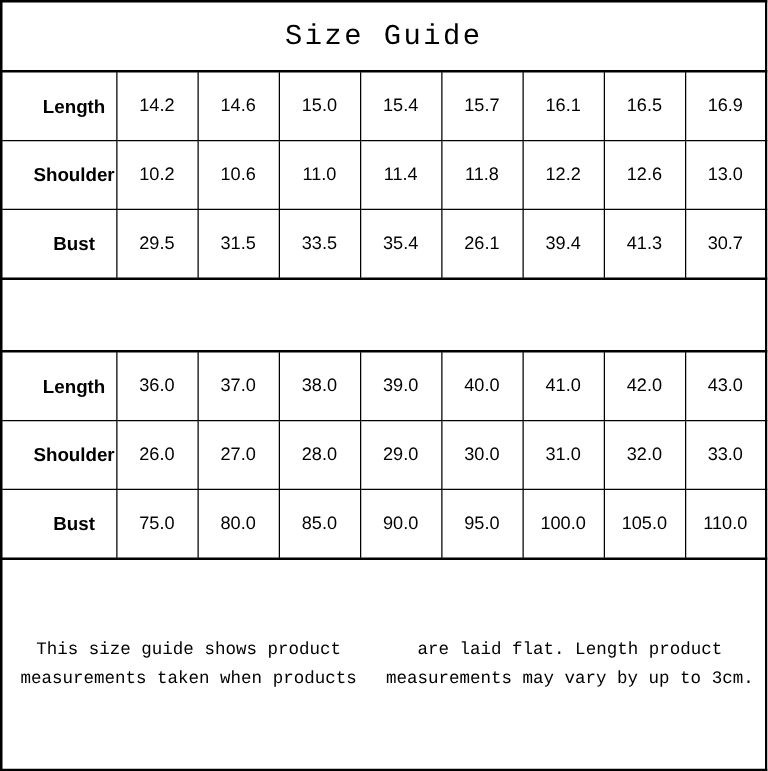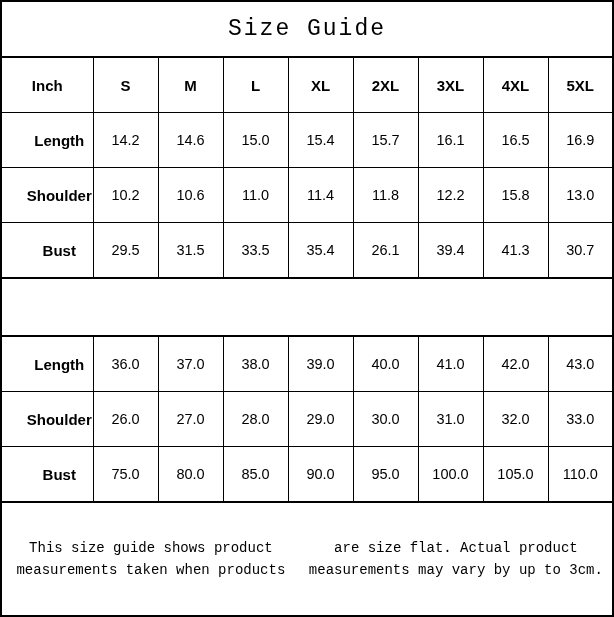--- a/index.html
+++ b/index.html
@@ -50,50 +50,39 @@
 
   <div class="title-bar">Size Guide</div>
 
   <table class="size">
     <colgroup>
         <col class="unit-col">
         <col span="8">
       </colgroup>
     <tbody>
       <tr>
-        <th>Inch</th>
-        <th>S</th>
-        <th>M</th>
-        <th>L</th>
-        <th>XL</th>
-        <th>2XL</th>
-        <th>3XL</th>
-        <th>4XL</th>
-        <th>5XL</th>
-      </tr>
-      <tr>
         <td class="rowlabel">Length</td>
         <td>14.2</td>
         <td>14.6</td>
         <td>15.0</td>
         <td>15.4</td>
         <td>15.7</td>
         <td>16.1</td>
         <td>16.5</td>
         <td>16.9</td>
       </tr>
       <tr>
         <td class="rowlabel">Shoulder</td>
         <td>10.2</td>
         <td>10.6</td>
         <td>11.0</td>
         <td>11.4</td>
         <td>11.8</td>
         <td>12.2</td>
-        <td>15.8</td>
+        <td>12.6</td>
         <td>13.0</td>
       </tr>
       <tr>
         <td class="rowlabel">Bust</td>
         <td>29.5</td>
         <td>31.5</td>
         <td>33.5</td>
         <td>35.4</td>
         <td>26.1</td>
         <td>39.4</td>
@@ -142,16 +131,16 @@
         <td>95.0</td>
         <td>100.0</td>
         <td>105.0</td>
         <td>110.0</td>
       </tr>
     </tbody>
   </table>
 
   <div class="footer">
     <div>This size guide shows product measurements taken when products</div>
-    <div>are size flat. Actual product measurements may vary by up to 3cm.</div>
+    <div>are laid flat. Length product measurements may vary by up to 3cm.</div>
   </div>
 
 </div>
 
 </body></html>

